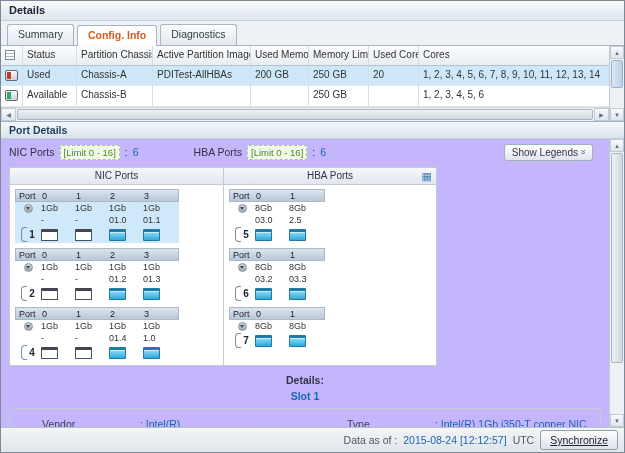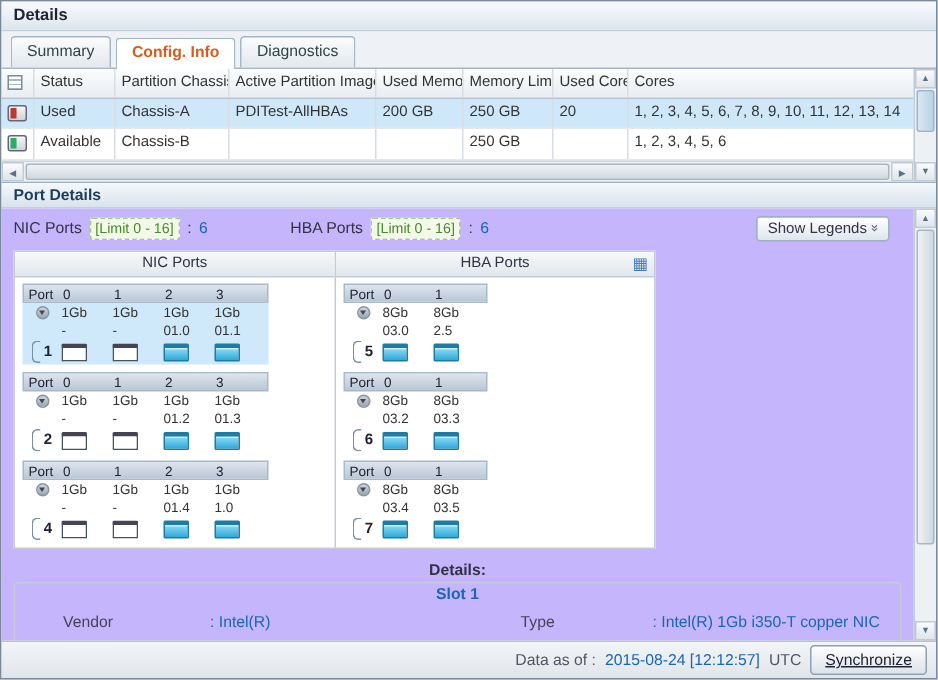--- a/index.html
+++ b/index.html
@@ -94,21 +94,21 @@
                background:#fff; border-radius:1px; vertical-align:middle; }
   .port-icon.port-active { border:1px solid #1e7ba6; border-top:3px solid #1e7ba6;
                background:linear-gradient(#8edcf6,#2fa9da); box-shadow:inset 0 1px 0 rgba(255,255,255,.55); }
 
   
   .details-section { margin:8px 8px 0 8px; }
   .details-heading { display:flex; align-items:center; gap:4px; font-size:10.5px; height:14px;flex-direction:column; }
   .details-label { font-weight:bold; color:#334; }
   .slot-link { color:#1a66b3; font-weight:bold; }
   .details-heading .line { flex:1; border-top:1px solid #c3ccd5; margin-top:2px; }
-  .details-box { margin-top:0; border:1px solid #c3ccd5; border-radius:3px; padding:20px 10px 10px;
+  .details-box { margin-top:20px; border:1px solid #c3ccd5; border-radius:3px; padding:9px 10px 10px;
                  display:grid; grid-template-columns:120px 185px 110px 1fr; font-size:10.5px; }
   .field-label { color:#445; padding-left:22px; }
   .field-value { color:#1a66b3; white-space:nowrap; }
 
   
   .bottom-bar { position:absolute; bottom:0; left:0; right:0; height:25px; display:flex; align-items:center;
                 justify-content:flex-end; gap:6px; padding:0 6px; background:linear-gradient(#f3f5f7,#e0e5ea);
                 border-top:1px solid #b6c2ce; font-size:10.5px; color:#556; }
   .blue-text { color:#1a66b3; }
   .sync-btn { padding:3px 9px; border:1px solid #8fa1b1; border-radius:3px;
@@ -390,25 +390,20 @@
                 <span class="pg-cell">1</span>
               </div>
               <div class="pg-body">
                 <div class="pg-row">
                   <span class="pg-label">
                       <span class="link-icon"></span>
                     </span>
                   <span class="pg-cell">8Gb</span>
                   <span class="pg-cell">8Gb</span>
                 </div>
-                <div class="pg-row">
-                  <span class="pg-label"></span>
-                  <span class="pg-cell">03.4</span>
-                  <span class="pg-cell">03.5</span>
-                </div>
                 <div class="pg-icons">
                   <span class="slot-badge">
                       <span>7</span>
                     </span>
                   <span class="pg-cell"><span class="port-icon port-active"></span></span>
                   <span class="pg-cell"><span class="port-icon port-active"></span></span>
                 </div>
               </div>
             </div>
 

